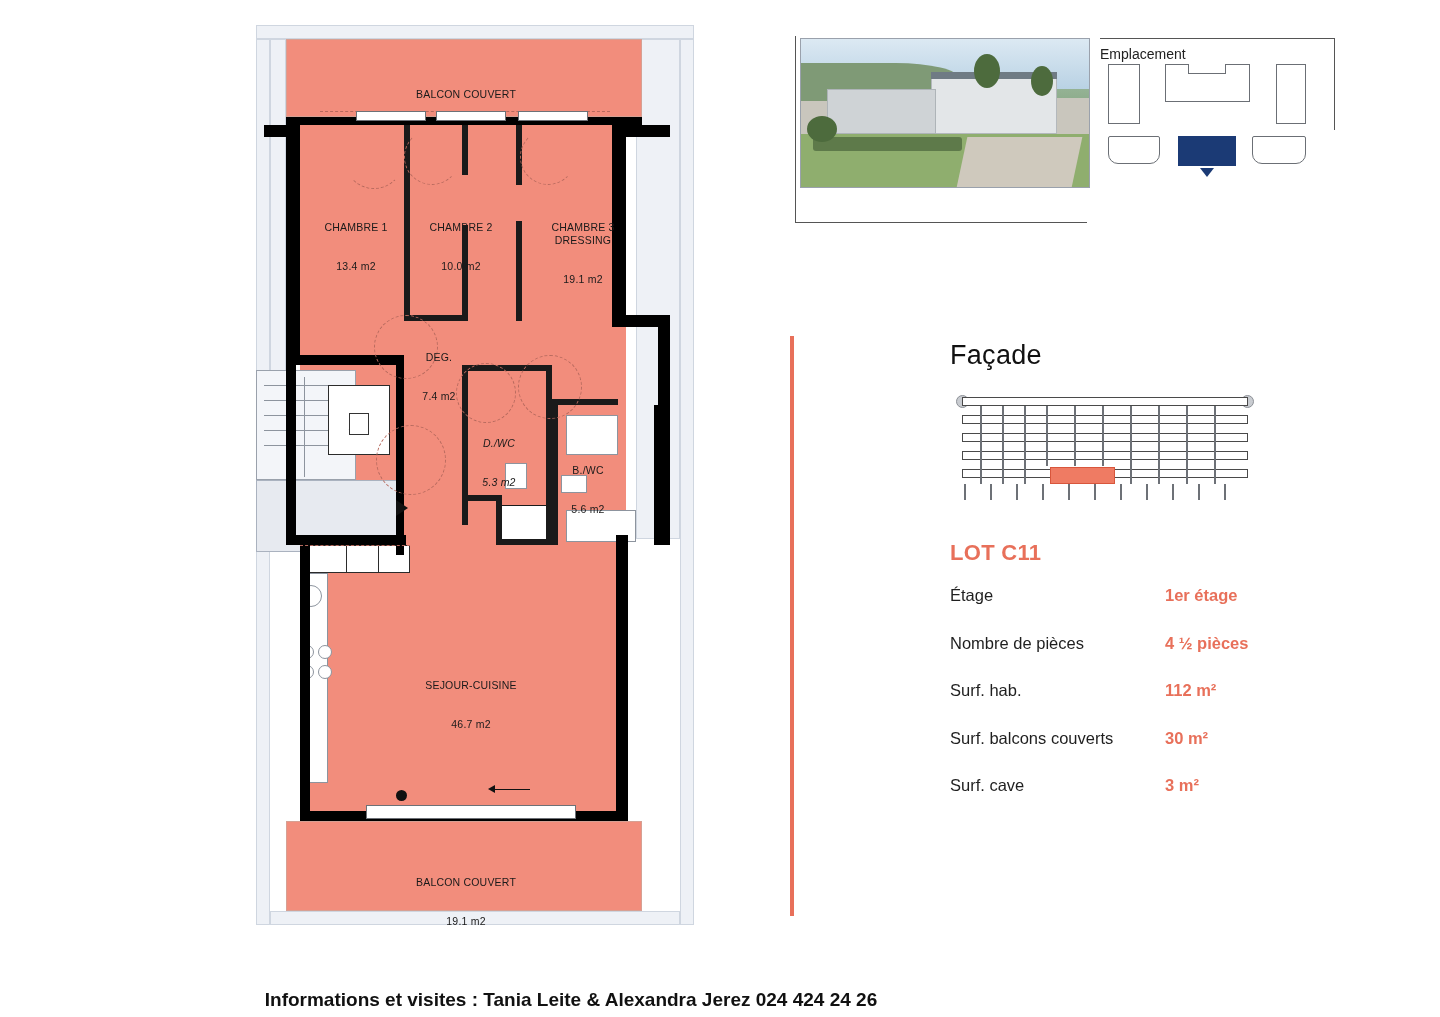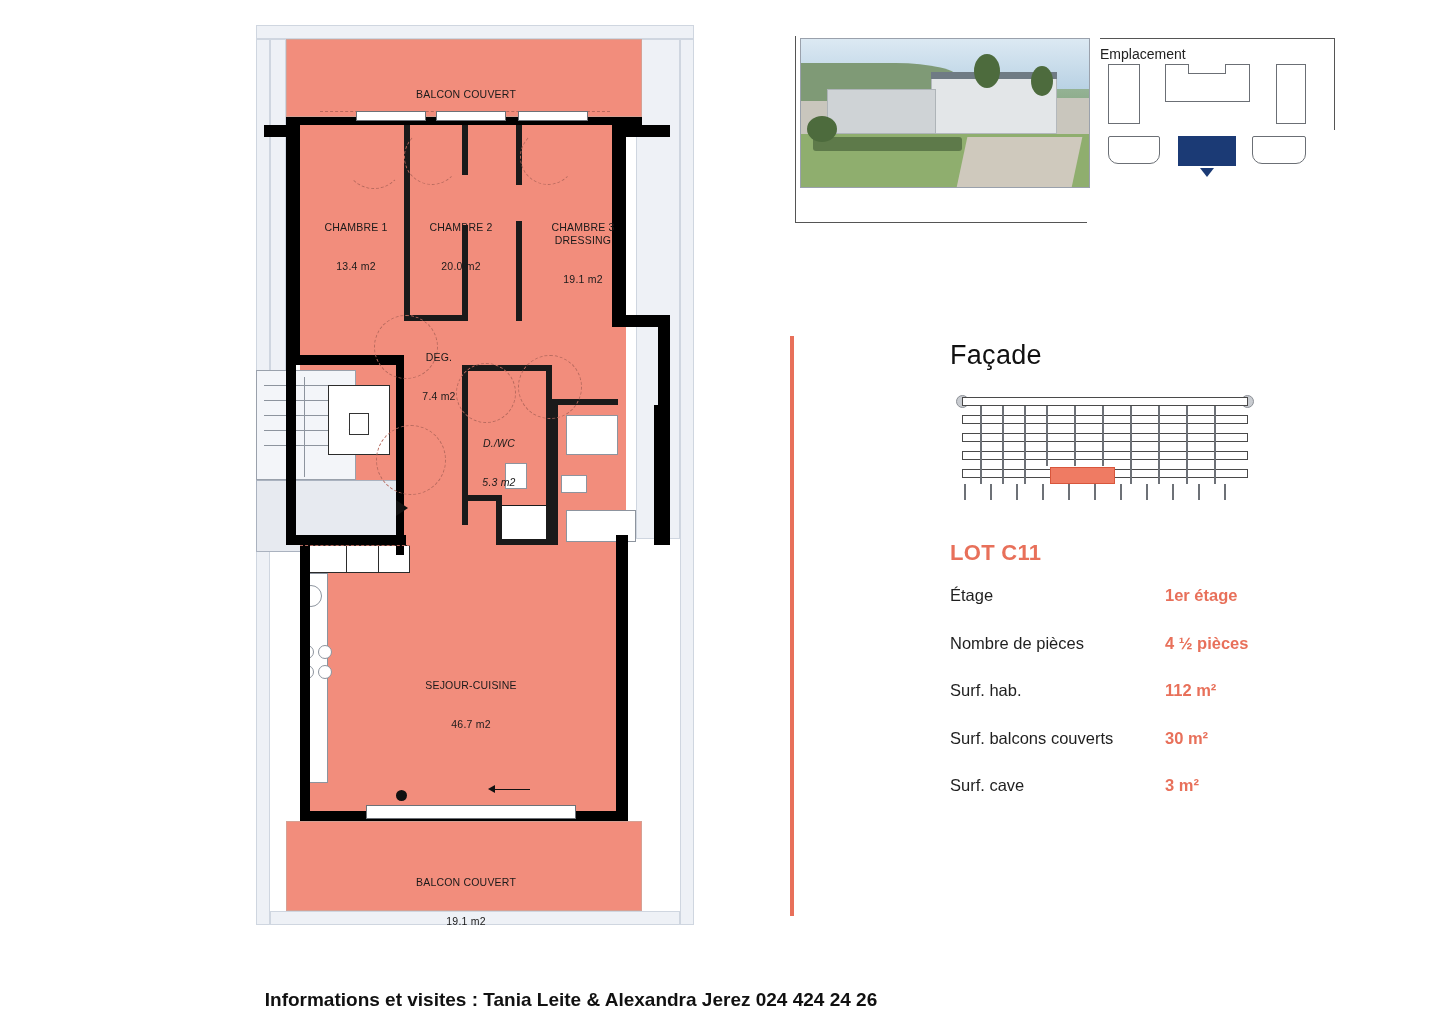--- a/index.html
+++ b/index.html
@@ -322,34 +322,38 @@
       <span class="nm">BALCON COUVERT</span>
       <span class="ar">19.1 m2</span>
     </div>
 
     <div class="label" style="left:50px; top:170px; width:100px;">
       <span class="nm">CHAMBRE 1</span>
       <span class="ar">13.4 m2</span>
     </div>
     <div class="label" style="left:155px; top:170px; width:100px;">
       <span class="nm">CHAMBRE 2</span>
-      <span class="ar">20.0 m2</span>
+      <span class="ar">10.0 m2</span>
     </div>
     <div class="label" style="left:272px; top:170px; width:110px;">
       <span class="nm">CHAMBRE 3
 DRESSING</span>
       <span class="ar">19.1 m2</span>
     </div>
     <div class="label" style="left:138px; top:300px; width:90px;">
       <span class="nm">DEG.</span>
       <span class="ar">7.4 m2</span>
     </div>
     <div class="label" style="left:198px; top:386px; width:90px;font-style:italic;">
       <span class="nm">D./WC</span>
       <span class="ar">5.3 m2</span>
+    </div>
+    <div class="label" style="left:292px; top:413px; width:80px;">
+      <span class="nm">B./WC</span>
+      <span class="ar">5.6 m2</span>
     </div>
     <div class="label" style="left:140px; top:628px; width:150px;">
       <span class="nm">SEJOUR-CUISINE</span>
       <span class="ar">46.7 m2</span>
     </div>
   </div>
 
   <div class="emplacement">
     <div class="empl-left-line"></div>
     <div class="empl-bottom-line"></div>

